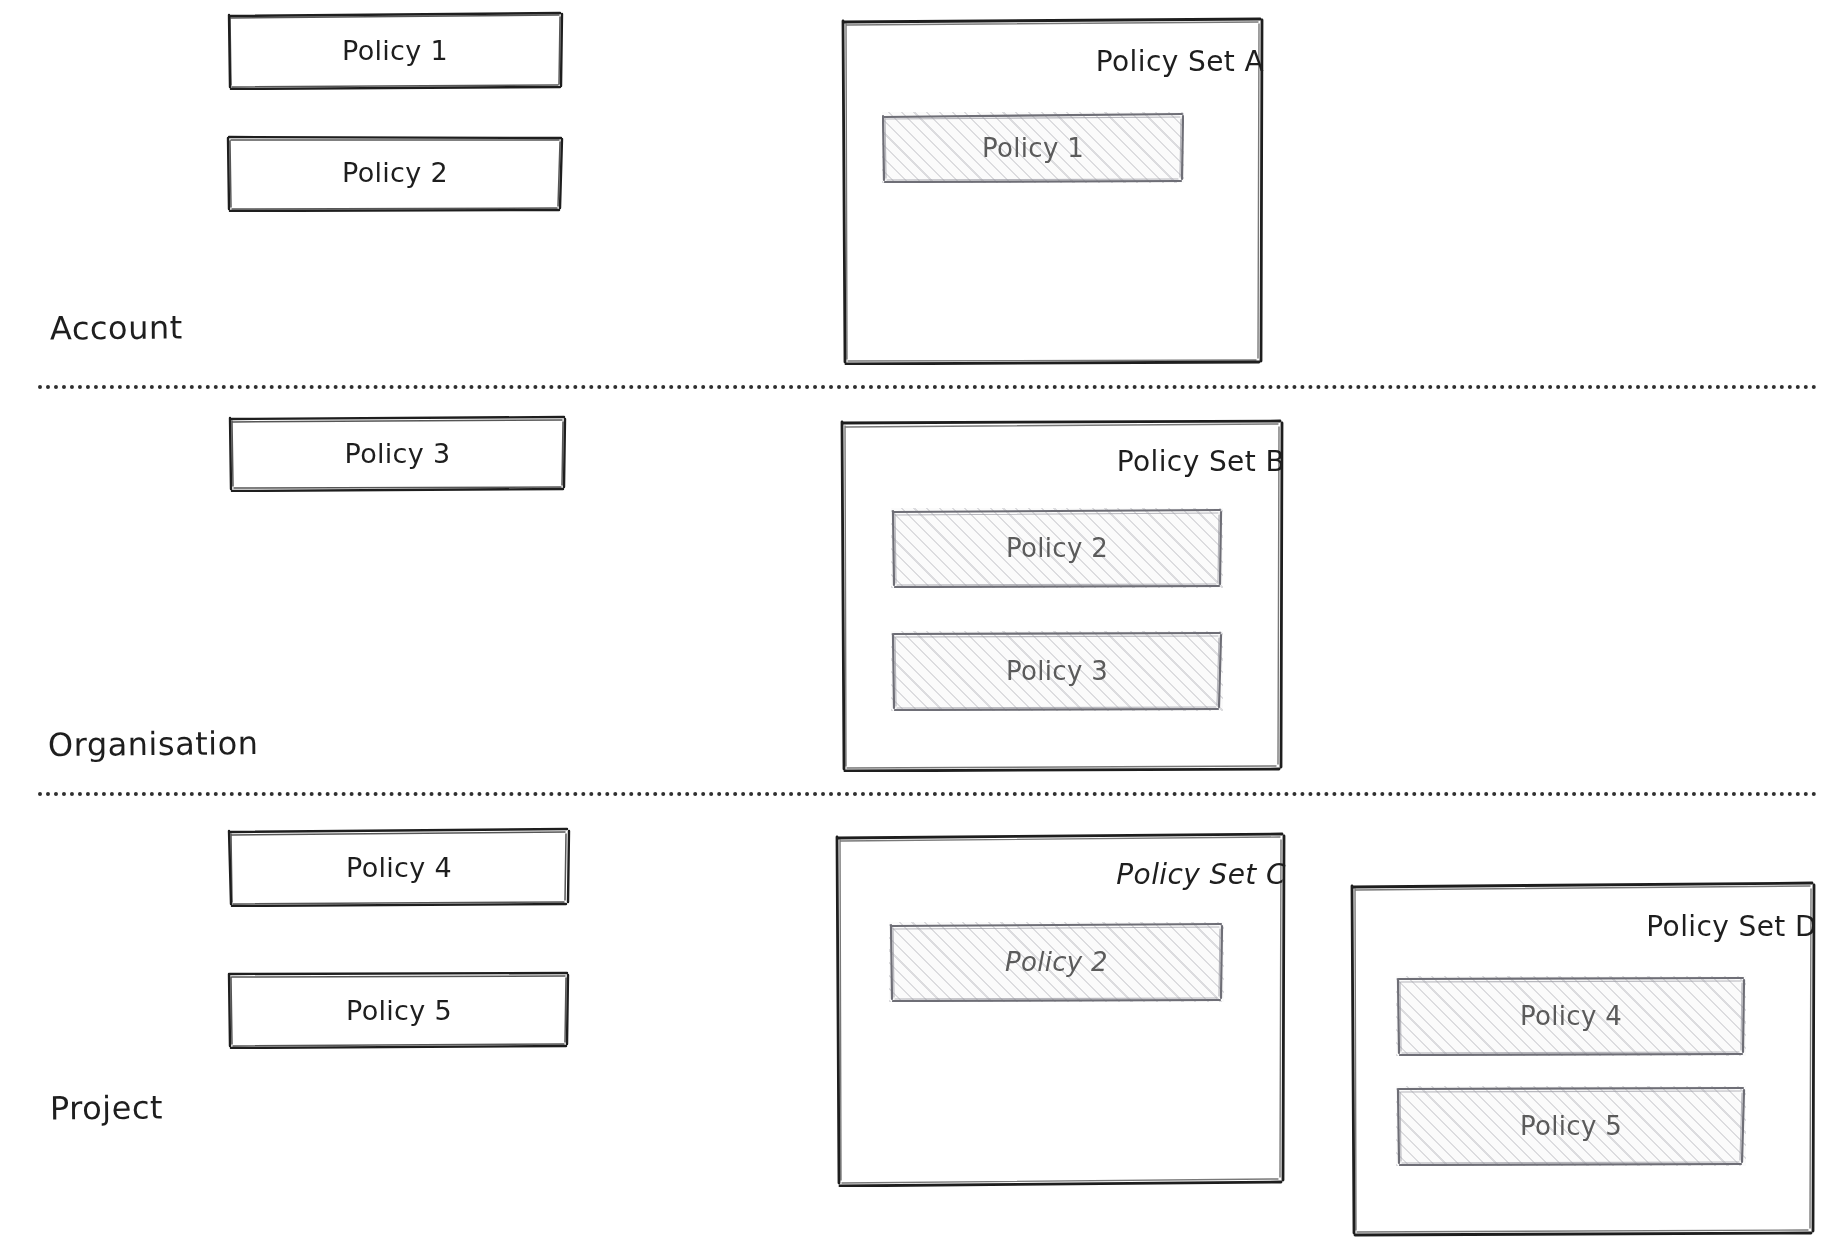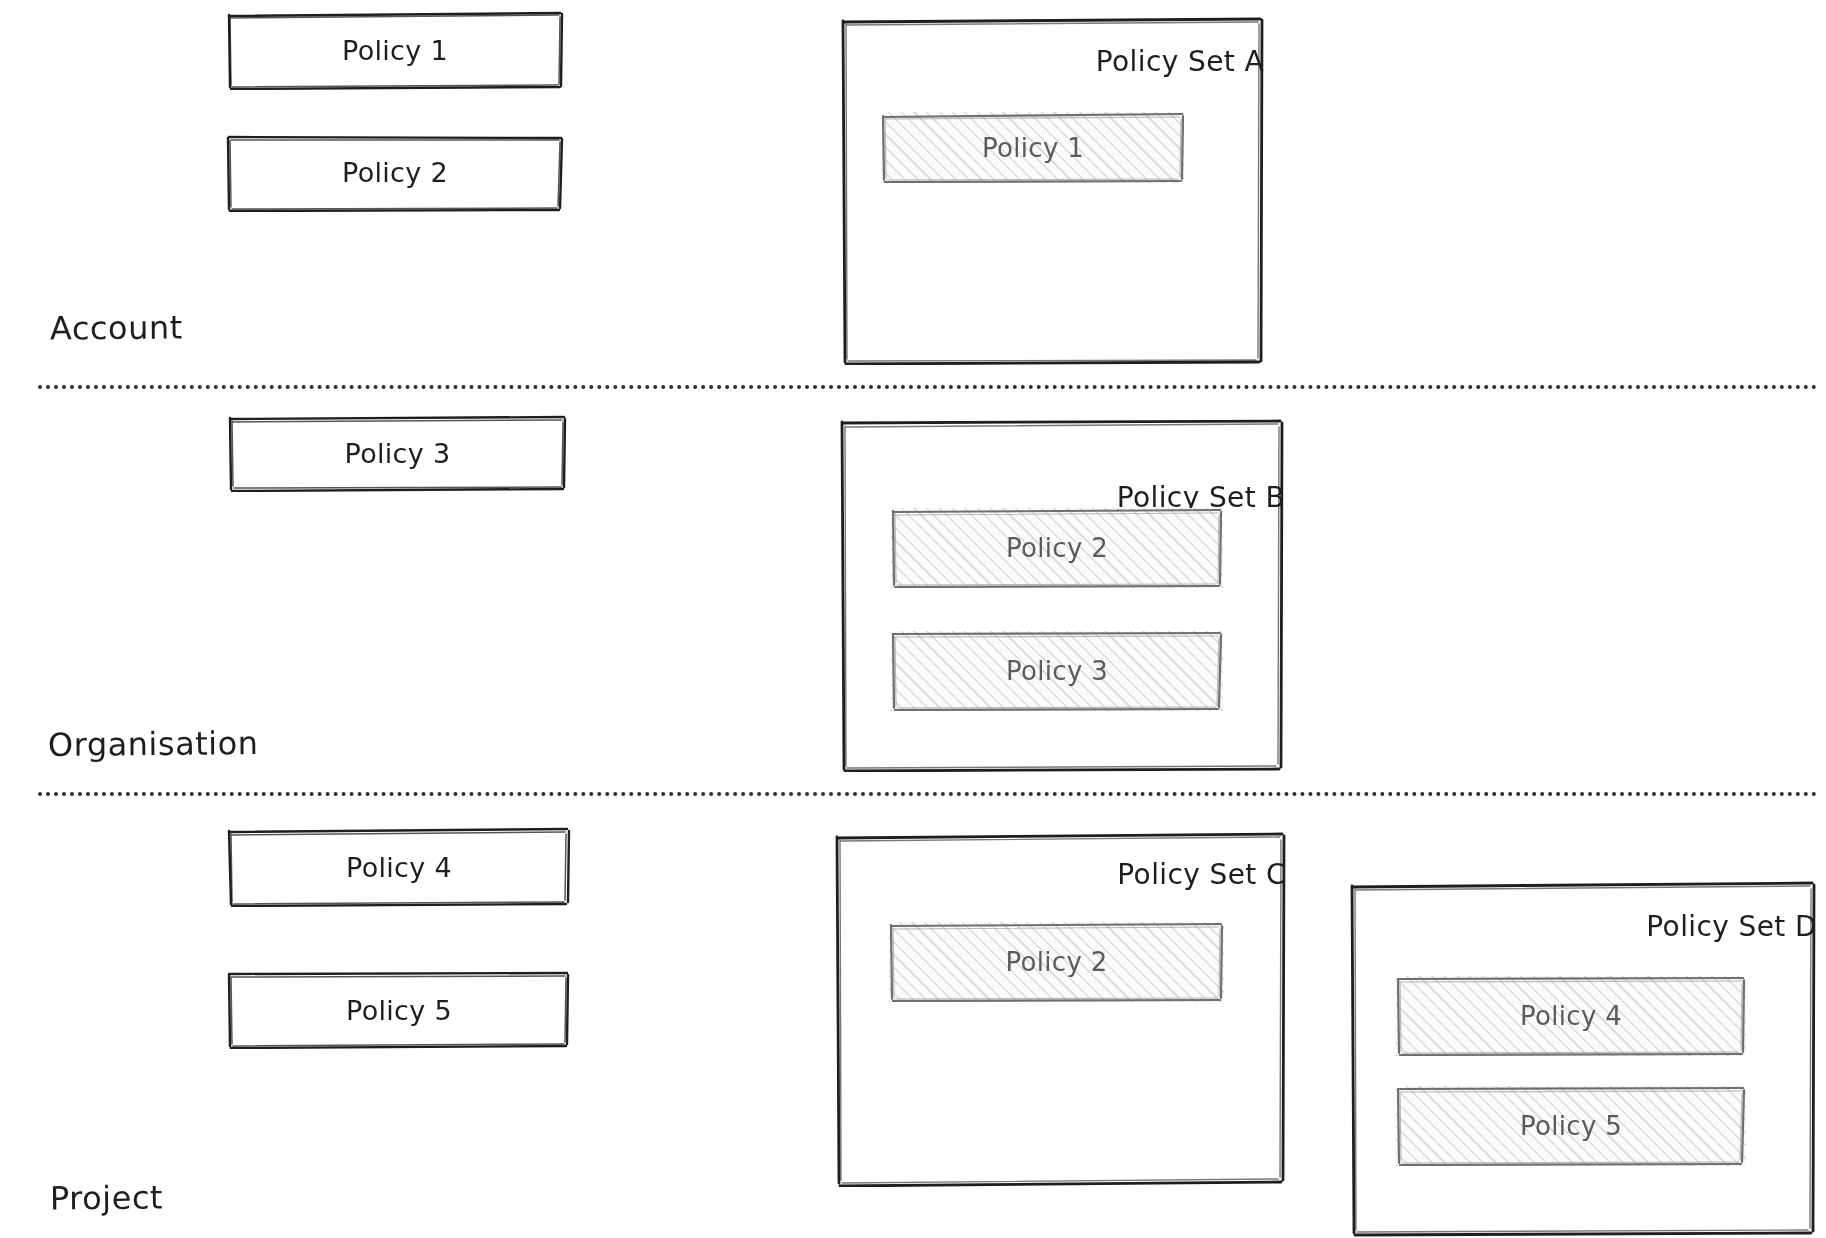--- a/index.html
+++ b/index.html
@@ -157,21 +157,21 @@
       <path d="M6,8 L335,6 M336,8 L335,71 M334,73 L7,74 M6,72 L5,7" fill="none" stroke="#1e1e1e" stroke-width="1.5" stroke-linecap="round" opacity="0.75"></path>
     </svg>
     <span class="label">Policy 3</span>
   </div>
 
   <div class="policy-set" style="left:838px; top:418px; width:447px; height:354px;">
     <svg class="sketch-frame" viewBox="0 0 447 354" preserveAspectRatio="none">
       <path d="M5,5 L442,3 M444,5 L443,349 M441,351 L7,353 M6,351 L4,4" fill="none" stroke="#1e1e1e" stroke-width="2.8" stroke-linecap="round"></path>
       <path d="M8,9 L440,6 M441,9 L440,346 M438,348 L9,350 M8,348 L7,8" fill="none" stroke="#1e1e1e" stroke-width="1.4" stroke-linecap="round" opacity="0.6"></path>
     </svg>
-    <div class="set-title" style="top:27px;margin-top:36px;">Policy Set B</div>
+    <div class="set-title" style="top:27px;">Policy Set B</div>
 
     <div class="policy-chip" style="left:53px; top:90px; width:332px; height:80px;">
       <svg class="sketch-frame" viewBox="0 0 332 80" preserveAspectRatio="none">
         <path d="M3,4 L329,2 M330,4 L329,76 M328,78 L4,79 M3,77 L2,3" fill="none" stroke="#6e6e76" stroke-width="2.2" stroke-linecap="round"></path>
         <path d="M5,7 L327,5 M328,7 L327,74 M325,76 L6,77 M5,75 L4,6" fill="none" stroke="#9a9aa2" stroke-width="1.2" stroke-linecap="round" opacity="0.7"></path>
       </svg>
       <span class="label">Policy 2</span>
     </div>
 
     <div class="policy-chip" style="left:53px; top:213px; width:332px; height:80px;">
@@ -196,21 +196,21 @@
   </div>
 
   <div class="policy-box" style="left:227px; top:971px; width:344px; height:78px;">
     <svg class="sketch-frame" viewBox="0 0 344 78" preserveAspectRatio="none">
       <path d="M3,3 L340,2 M341,4 L340,73 M339,75 L4,77 M3,75 L2,3" fill="none" stroke="#1e1e1e" stroke-width="2.4" stroke-linecap="round"></path>
       <path d="M5,6 L338,5 M339,7 L338,71 M337,73 L6,75 M5,73 L4,6" fill="none" stroke="#1e1e1e" stroke-width="1.5" stroke-linecap="round" opacity="0.75"></path>
     </svg>
     <span class="label">Policy 5</span>
   </div>
 
-  <div class="policy-set" style="left:834px; top:830px; width:452px; height:357px;">
+  <div class="policy-set" style="left:834px; top:830px; width:452px; height:357px;font-style:italic;">
     <svg class="sketch-frame" viewBox="0 0 452 357" preserveAspectRatio="none">
       <path d="M4,8 L448,4 M450,6 L449,350 M447,352 L6,356 M5,353 L3,7" fill="none" stroke="#1e1e1e" stroke-width="2.8" stroke-linecap="round"></path>
       <path d="M7,11 L446,7 M447,10 L446,347 M444,349 L8,353 M7,350 L6,10" fill="none" stroke="#1e1e1e" stroke-width="1.4" stroke-linecap="round" opacity="0.6"></path>
     </svg>
     <div class="set-title" style="top:28px;">Policy Set C</div>
 
     <div class="policy-chip" style="left:55px; top:92px; width:335px; height:80px;">
       <svg class="sketch-frame" viewBox="0 0 335 80" preserveAspectRatio="none">
         <path d="M3,4 L332,2 M333,4 L332,76 M331,78 L4,79 M3,77 L2,3" fill="none" stroke="#6e6e76" stroke-width="2.2" stroke-linecap="round"></path>
         <path d="M5,7 L330,5 M331,7 L330,74 M328,76 L6,77 M5,75 L4,6" fill="none" stroke="#9a9aa2" stroke-width="1.2" stroke-linecap="round" opacity="0.7"></path>
@@ -236,15 +236,15 @@
 
     <div class="policy-chip" style="left:48px; top:206px; width:350px; height:80px;">
       <svg class="sketch-frame" viewBox="0 0 350 80" preserveAspectRatio="none">
         <path d="M3,3 L347,2 M348,4 L346,76 M345,78 L4,79 M3,77 L2,3" fill="none" stroke="#6e6e76" stroke-width="2.2" stroke-linecap="round"></path>
         <path d="M5,6 L345,5 M346,7 L344,74 M343,76 L6,77 M5,75 L4,6" fill="none" stroke="#9a9aa2" stroke-width="1.2" stroke-linecap="round" opacity="0.7"></path>
       </svg>
       <span class="label">Policy 5</span>
     </div>
   </div>
 
-  <div class="scope-label" style="left:50px; top:1179px;text-align:right;">Project</div>
+  <div class="scope-label" style="left:50px; top:1089px;text-align:right;">Project</div>
 
 </div>
 
 </body></html>

